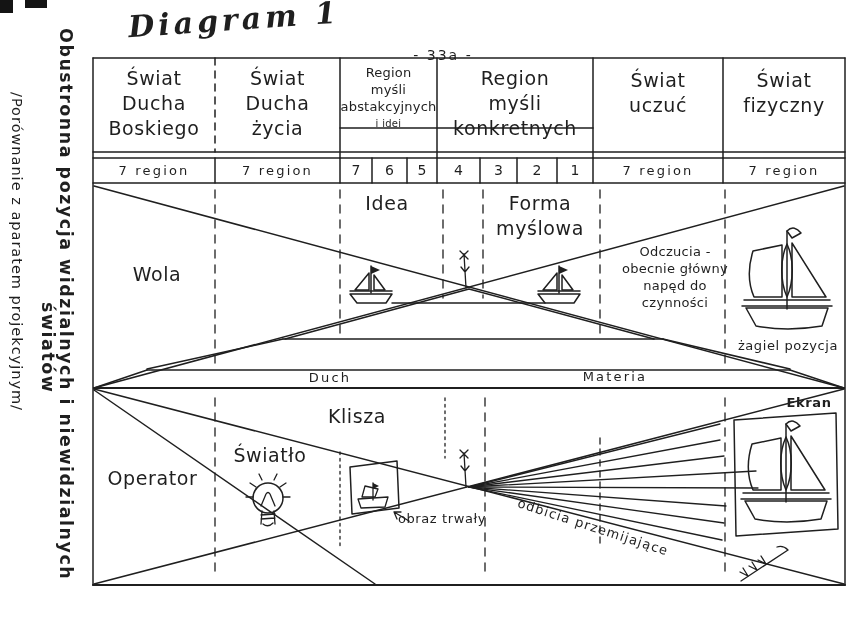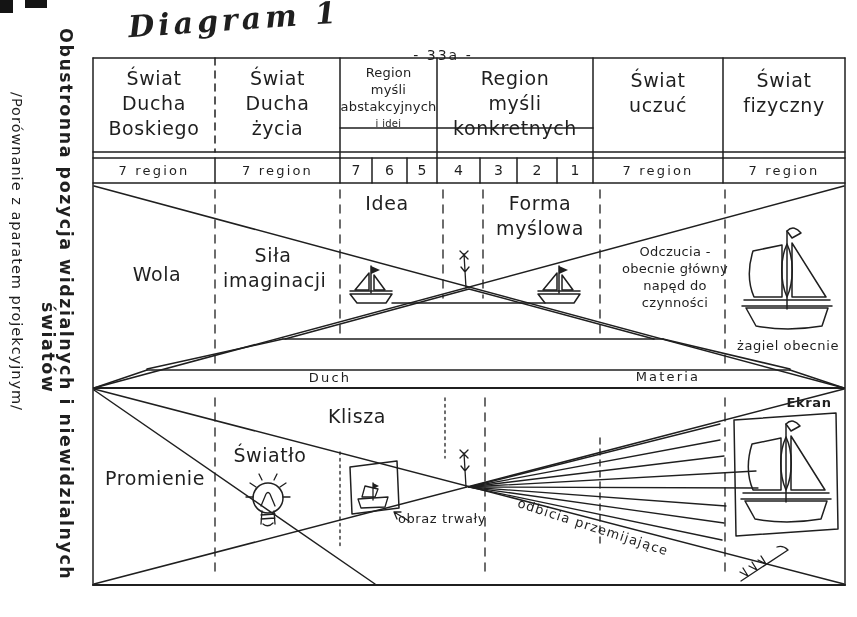--- a/index.html
+++ b/index.html
@@ -194,33 +194,31 @@
   <div class="lbl num" style="left:372px;top:161px;width:35px;">6</div>
   <div class="lbl num" style="left:407px;top:161px;width:30px;">5</div>
   <div class="lbl num" style="left:437px;top:161px;width:43px;">4</div>
   <div class="lbl num" style="left:480px;top:161px;width:37px;">3</div>
   <div class="lbl num" style="left:517px;top:161px;width:40px;">2</div>
   <div class="lbl num" style="left:557px;top:161px;width:36px;">1</div>
   <div class="lbl small spread" style="left:593px;top:162px;width:130px;">7 region</div>
   <div class="lbl small spread" style="left:723px;top:162px;width:122px;">7 region</div>
 
   <div class="lbl" style="left:107px;top:262px;width:100px;">Wola</div>
-  <div class="lbl" style="left:223px;top:243px;width:100px;">Siła
-imaginacji</div>
   <div class="lbl" style="left:352px;top:191px;width:70px;">Idea</div>
   <div class="lbl" style="left:495px;top:191px;width:90px;">Forma
 myślowa</div>
   <div class="lbl small" style="left:612px;top:243px;width:126px;letter-spacing:.3px;">Odczucia -
 obecnie główny
 napęd do czynności</div>
-  <div class="lbl small" style="left:733px;top:337px;width:110px;">żagiel obecnie</div>
+  <div class="lbl small" style="left:733px;top:337px;width:110px;">żagiel pozycja</div>
 
   <div class="lbl small spread" style="left:275px;top:369px;width:110px;">Duch</div>
-  <div class="lbl small spread" style="left:613px;top:368px;width:110px;">Materia</div>
-
-  <div class="lbl" style="left:105px;top:466px;width:95px;">Promienie</div>
+  <div class="lbl small spread" style="left:560px;top:368px;width:110px;">Materia</div>
+
+  <div class="lbl" style="left:105px;top:466px;width:95px;">Operator</div>
   <div class="lbl" style="left:230px;top:443px;width:80px;">Światło</div>
   <div class="lbl" style="left:318px;top:404px;width:78px;">Klisza</div>
   <div class="lbl small" style="left:396px;top:510px;width:92px;">obraz trwały</div>
   <div class="lbl small rot" style="left:518px;top:494px;letter-spacing:1.2px;">odbicia przemijające</div>
   <div class="lbl small" style="left:778px;top:394px;width:62px;font-weight:bold;">Ekran</div>
 
 </div>
 
 </body></html>

